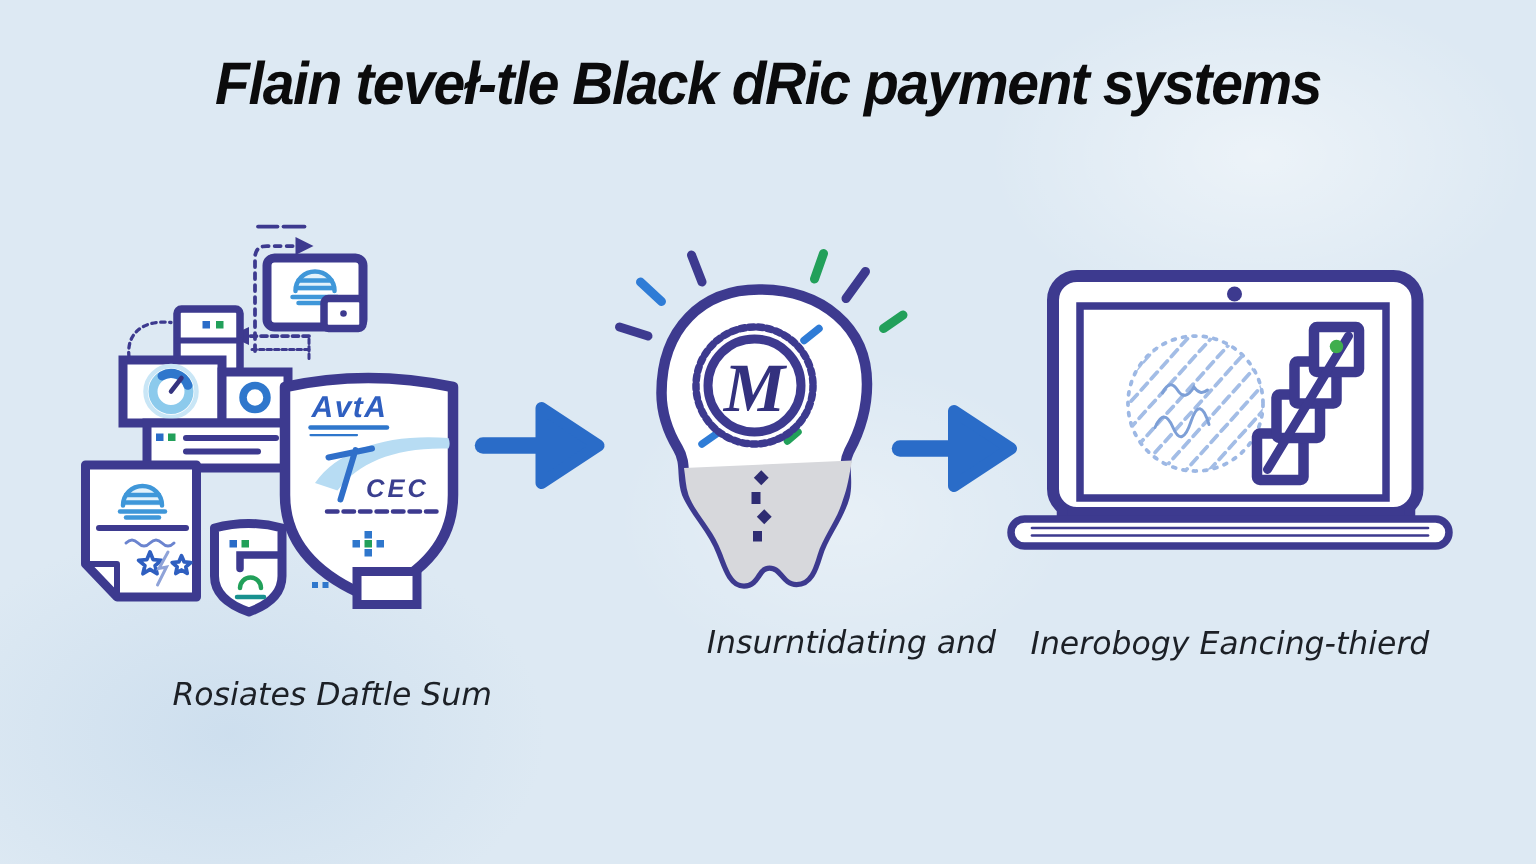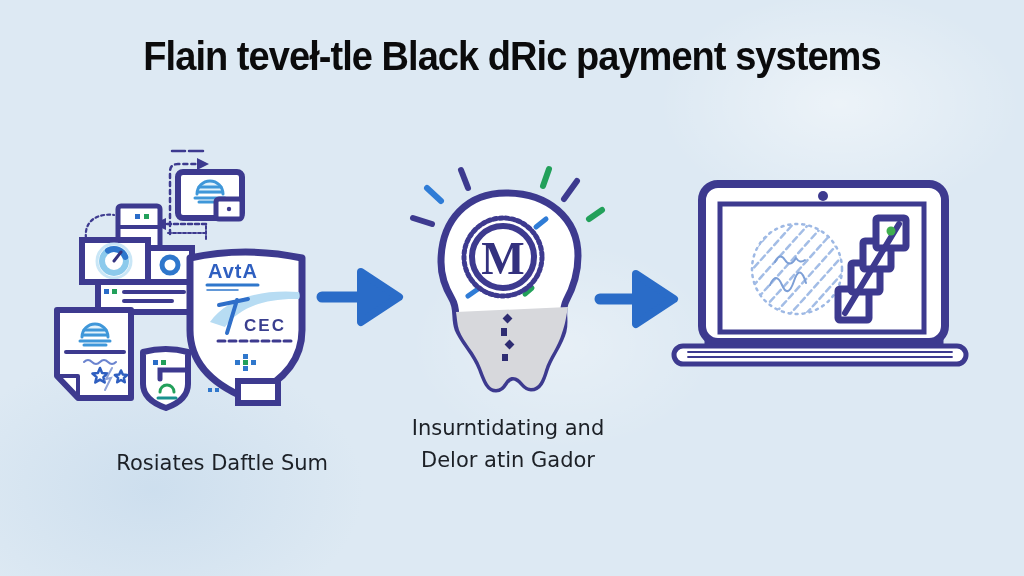--- a/index.html
+++ b/index.html
@@ -9,33 +9,34 @@
   }
   html,body{margin:0;padding:0;}
   .canvas{
     position:relative;width:1024px;height:576px;overflow:hidden;
     background:
       radial-gradient(260px 160px at 82% 18%, rgba(255,255,255,.45), rgba(255,255,255,0) 70%),
       radial-gradient(300px 200px at 15% 85%, rgba(186,210,232,.45), rgba(186,210,232,0) 70%),
       radial-gradient(220px 150px at 55% 60%, rgba(255,255,255,.30), rgba(255,255,255,0) 70%),
       var(--background);
     font-family:"Liberation Sans", sans-serif;
+    font-style:italic;
   }
   .title{
     position:absolute;top:34px;left:0;width:1024px;text-align:center;
     font-size:40px;font-weight:700;letter-spacing:-1px;color:var(--title-text);
     transform:scaleX(.95);
   }
   .caption{
     position:absolute;text-align:center;color:var(--caption-text);
     font-family:"DejaVu Sans","Liberation Sans",sans-serif;
     font-size:21px;line-height:32px;font-weight:400;
   }
   .cap-left{left:28px;top:447px;width:300px;text-align:right;}
-  .cap-mid{left:368px;top:412px;width:280px;}
+  .cap-mid{left:384px;top:412px;width:280px;text-align:right;}
   .cap-right{left:646px;top:413px;width:348px;}
   svg{position:absolute;top:0;left:0;}
   svg text{font-family:"Liberation Sans",sans-serif;}
   .medallion-m{font-family:"Liberation Serif",serif;font-weight:700;}
 </style>
 </head>
 <body>
 
 <div class="canvas">
 
@@ -231,17 +232,17 @@
       <line x1="688" y1="352" x2="952" y2="352" stroke="#3d3a8f" stroke-width="1.8"></line>
       <line x1="688" y1="357" x2="952" y2="357" stroke="#3d3a8f" stroke-width="1.8"></line>
     </g>
   </svg>
 
   <div class="caption cap-left">
     <div>Rosiates Daftle Sum</div>
   </div>
   <div class="caption cap-mid">
     <div>Insurntidating and</div>
-    <div>Delor atin Gador</div>
   </div>
   <div class="caption cap-right">
+    <div>Inerobogy Eancing-thierd</div>
   </div>
 </div>
 
 </body></html>

